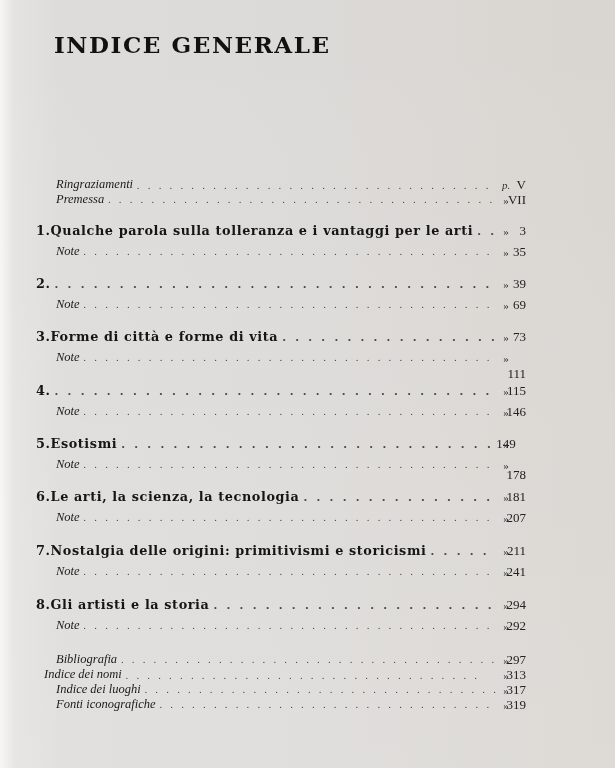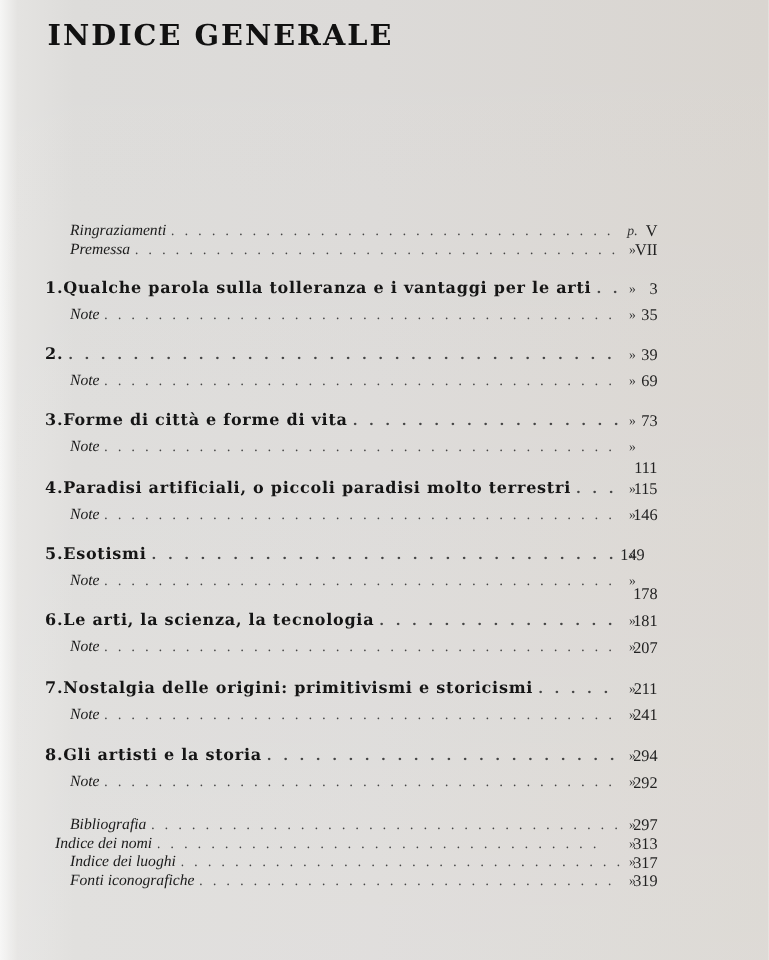--- a/index.html
+++ b/index.html
@@ -45,21 +45,21 @@
     font-family: "DejaVu Serif", "Liberation Serif", serif;
     font-weight:bold; font-size:12.8px; letter-spacing:0.6px; color:#151515;
   }
   .num { display:inline-block; width:22px; }
 </style>
 </head>
 <body>
 
 <div class="page-shade"></div>
 
-<h1 class="title" style="margin:0;">INDICE GENERALE</h1>
+<h1 class="title" style="margin:16px;">INDICE GENERALE</h1>
 
 <div class="toc" id="toc">
     <div class="row italic" style="left: 56px; top: 177px; width: 440px; align-items: center;">
       <span class="label">Ringraziamenti</span>
       <span class="leader"></span>
     </div>
     <span class="mark" style="left: 496px; top: 179px; font-style: italic;">p.</span>
     <span class="page" style="left: 486px; top: 177px;">V</span>
     <div class="row italic" style="left: 56px; top: 192px; width: 440px;">
       <span class="label">Premessa</span>
@@ -100,21 +100,20 @@
     <span class="mark" style="left: 496px; top: 331px;">»</span>
     <span class="page" style="left: 486px; top: 329px;">73</span>
     <div class="row italic" style="left: 56px; top: 350px; width: 440px;">
       <span class="label">Note</span>
       <span class="leader"></span>
     </div>
     <span class="mark" style="left: 496px; top: 352px;">»</span>
     <span class="page" style="left: 486px; top: 350px; margin-top: 16px;">111</span>
     <div class="row chapter" style="left: 36px; top: 383px; width: 460px;">
       <span class="num">4.</span>
-      <span class="label">Paradisi artificiali, o piccoli paradisi molto terrestri</span>
       <span class="leader"></span>
     </div>
     <span class="mark" style="left: 496px; top: 385px;">»</span>
     <span class="page" style="left: 486px; top: 383px;">115</span>
     <div class="row italic" style="left: 56px; top: 404px; width: 440px;">
       <span class="label">Note</span>
       <span class="leader"></span>
     </div>
     <span class="mark" style="left: 496px; top: 406px;">»</span>
     <span class="page" style="left: 486px; top: 404px;">146</span>

